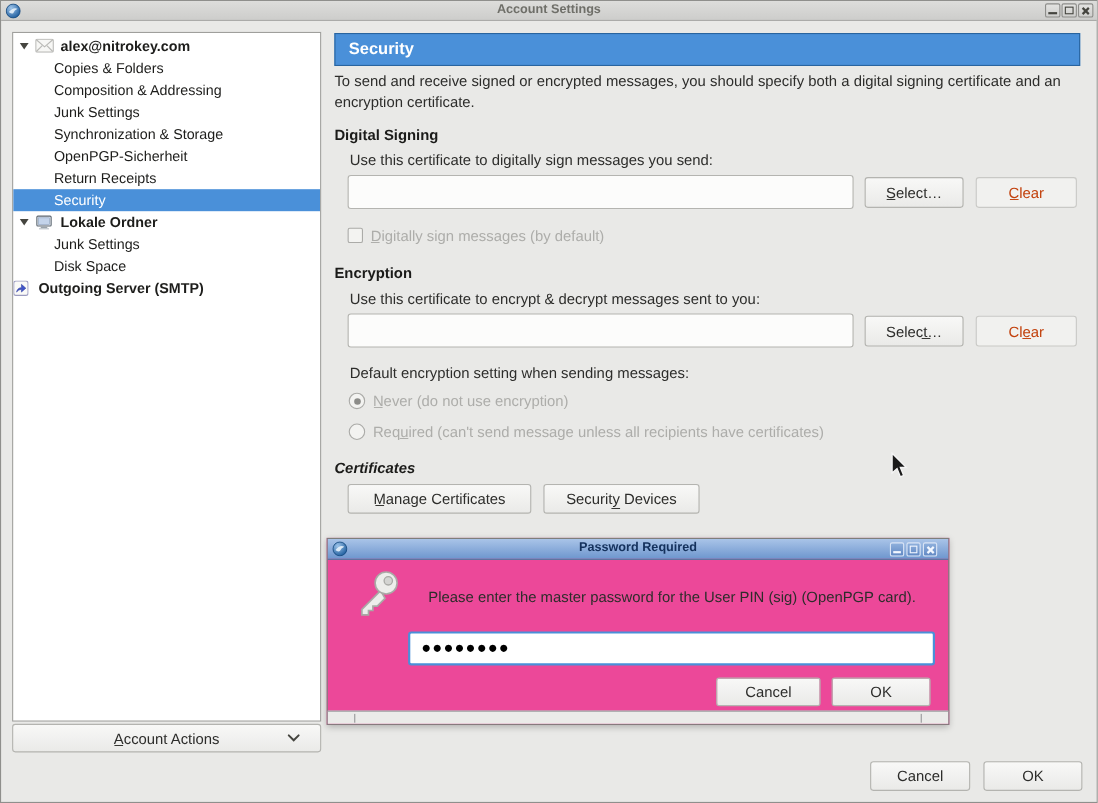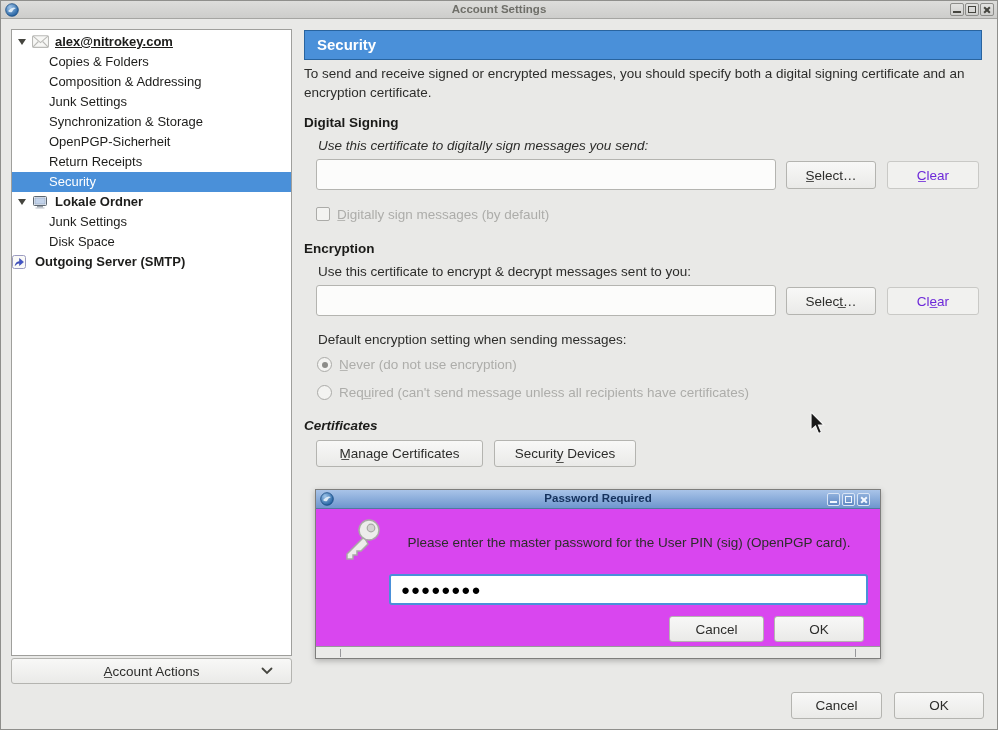--- a/index.html
+++ b/index.html
@@ -24,52 +24,52 @@
   
   .tree { position: absolute; left: 10px; top: 28px; width: 281px; height: 627px;
     background: #ffffff; border: 1px solid #9f9f9c; overflow: hidden; padding-top: 2px; }
   .tree-row { height: 20px; line-height: 20px; font-size: 13px; color: #1d1d1b;
     display: flex; align-items: center; white-space: nowrap; }
   .tree-row.selected { background: #4a90d9; color: #ffffff; }
   .tree-row .tri { width: 0; height: 0; border-left: 4px solid transparent; border-right: 4px solid transparent;
     border-top: 6px solid #45453f; margin-right: 6px; flex: 0 0 auto; }
   .tree-icon { width: 17px; height: 14px; margin-right: 6px; flex: 0 0 auto; display: inline-flex; }
   .tree-label.bold { font-weight: bold; }
-  .tree-label.underline { text-decoration: underline; }
+  .tree-label.underline { }
   .account-actions { position: absolute; left: 10px; top: 657px; width: 281px; height: 26px;
     display: flex; align-items: center; justify-content: center; font-size: 13.5px; color: #2d2d2b;
     background: linear-gradient(#f8f8f7, #eaeae8); border: 1px solid #b4b4b0; border-radius: 3px; }
   .account-actions .chev { position: absolute; right: 18px; top: 8px; }
 
   
   .sec-header { position: absolute; left: 303px; top: 29px; width: 678px; height: 30px;
     background: #4a90d9; border: 1px solid #29649f; color: #ffffff; font-weight: bold; font-size: 15px;
     line-height: 28px; padding-left: 12px; }
   .intro { position: absolute; left: 303px; top: 63px; width: 676px; font-size: 13.5px;
     color: #2d2d2b; line-height: 19px; }
   .h-sec { position: absolute; font-size: 13.5px; font-weight: bold; color: #1b1b19; }
   .lbl { position: absolute; font-size: 13.5px; color: #2d2d2b; white-space: nowrap; }
   .lbl.dim { color: #adadaa; }
   .cert-input { position: absolute; width: 460px; height: 31px; background: #fcfcfb;
     border: 1px solid #b4b4b0; border-radius: 3px; font-size: 13.5px; padding: 0 8px; color: #2d2d2b; }
   .btn { position: absolute; display: flex; align-items: center; justify-content: center;
     background: linear-gradient(#f8f8f7, #eaeae8); border: 1px solid #b4b4b0; border-radius: 3px;
     font-size: 13.5px; color: #2d2d2b; cursor: default; white-space: nowrap; }
-  .btn.disabled { background: #f1f1ef; color: #6d28d9; border-color: #c9c9c6; }
+  .btn.disabled { background: #f1f1ef; color: #c2410c; border-color: #c9c9c6; }
   .checkrow, .radiorow { position: absolute; display: flex; align-items: flex-start; }
   .checkbox { width: 14px; height: 14px; border: 1px solid #ababa8; border-radius: 2px;
     background: #f3f3f1; margin-right: 7px; flex: 0 0 auto; }
   .radio { width: 15px; height: 15px; border: 1px solid #ababa8; border-radius: 50%;
     background: #f3f3f1; margin-right: 7px; flex: 0 0 auto; position: relative; }
   .radio.checked::after { content: ""; position: absolute; left: 3.5px; top: 3.5px; width: 6px; height: 6px;
     border-radius: 50%; background: #8c8c89; }
 
   
-  .dialog { position: absolute; left: 314px; top: 488px; width: 566px; height: 170px;
-    background: #d946ef; border: 1px solid #7e7e7c; box-shadow: 0 2px 6px rgba(0,0,0,0.25); }
+  .dialog { position: absolute; left: 296px; top: 488px; width: 566px; height: 170px;
+    background: #ec4899; border: 1px solid #7e7e7c; box-shadow: 0 2px 6px rgba(0,0,0,0.25); }
   .dlg-titlebar { position: absolute; left: 0; top: 0; right: 0; height: 19px;
     background: linear-gradient(#a9c4e8, #6e96ce); border-bottom: 1px solid #53779f; }
   .dlg-title { position: absolute; left: 0; right: 0; top: 2px; text-align: center;
     font-size: 11.5px; font-weight: bold; color: #14315c; }
   .dlg-icon { position: absolute; left: 4px; top: 2px; width: 14px; height: 14px; }
   .wc-blue { position: absolute; top: 3px; width: 13px; height: 13px;
     background: linear-gradient(#8fb0dc, #6289c4); border: 1px solid #d9e4f5; border-radius: 2px; }
   .wc-blue .g-min { position: absolute; left: 2px; right: 2px; bottom: 2px; height: 2px; background: #f2f7ff; }
   .wc-blue .g-max { position: absolute; left: 2px; top: 2px; right: 2px; bottom: 2px; border: 1.5px solid #f2f7ff; }
   .wc-blue .g-x1, .wc-blue .g-x2 { position: absolute; left: 1.5px; top: 5px; width: 8px; height: 2px; background: #f2f7ff; }
@@ -189,21 +189,21 @@
     <span>A̲ccount Actions</span>
     <svg class="chev" width="12" height="8" viewBox="0 0 12 8">
       <path d="M1.5 1.5 L6 6 L10.5 1.5" fill="none" stroke="#45453f" stroke-width="1.8" stroke-linecap="round"></path>
     </svg>
   </div>
 
   <div class="sec-header">Security</div>
   <div class="intro">To send and receive signed or encrypted messages, you should specify both a digital signing certificate and an encryption certificate.</div>
 
   <div class="h-sec" style="left:303px; top:114px;">Digital Signing</div>
-  <div class="lbl" style="left:317px; top:137px;font-style:italic;">Use this certificate to digitally sign messages you send:</div>
+  <div class="lbl" style="left:317px; top:137px;">Use this certificate to digitally sign messages you send:</div>
   <input class="cert-input" style="left: 315px; top: 158px;" value="">
   <div class="btn" style="left:785px; top:160px; width:90px; height:28px;">
     <span>S̲elect…</span>
   </div>
   <div class="btn disabled" style="left:886px; top:160px; width:92px; height:28px;">
     <span>C̲lear</span>
   </div>
   <div class="checkrow" style="left:315px; top:206px;">
     <span class="checkbox"></span>
     <span class="lbl dim" style="position:static;">D̲igitally sign messages (by default)</span>

